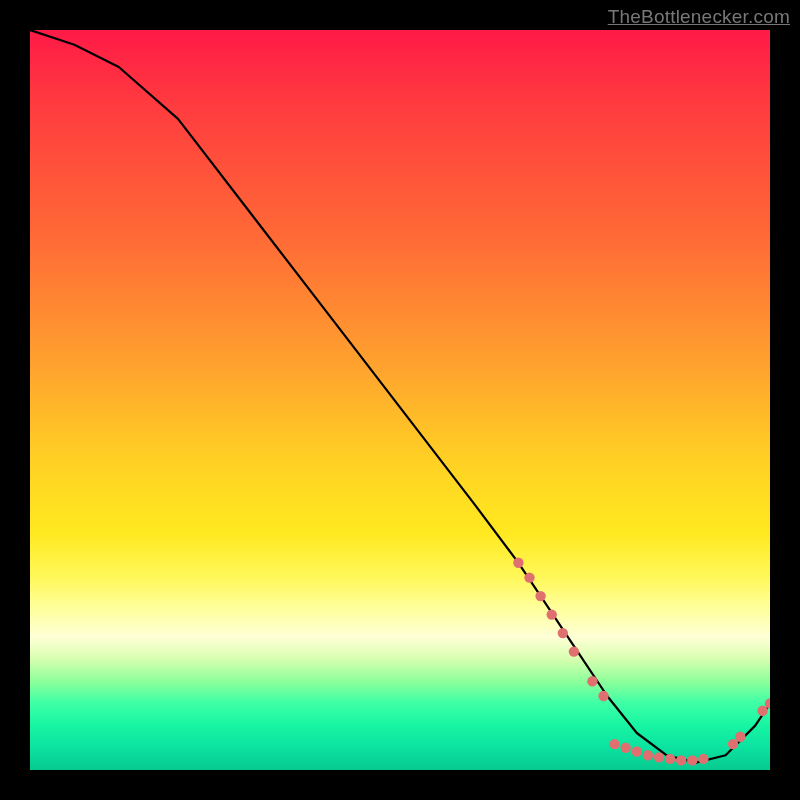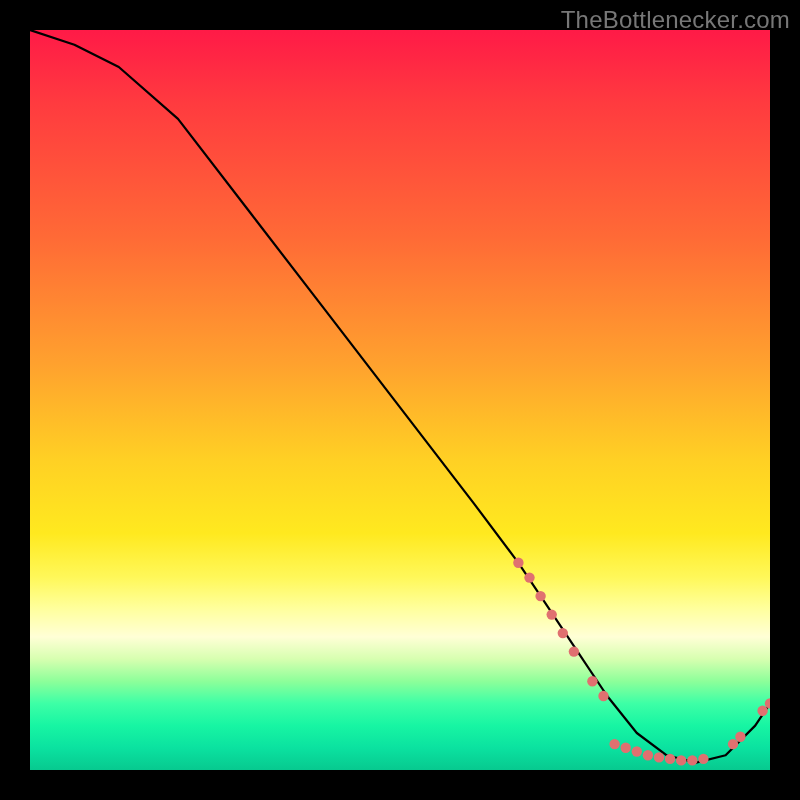--- a/index.html
+++ b/index.html
@@ -15,24 +15,25 @@
     position: relative;
     width: 800px;
     height: 800px;
     background: #000;
   }
   .watermark {
     position: absolute;
     top: 6px;
     right: 10px;
     color: #777;
-    font-size: 24px;
+    font-size: 19px;
     font-weight: 500;
     letter-spacing: 0.2px;
     z-index: 10;
+    text-decoration: underline;
   }
   .plot-outer {
     position: absolute;
     left: 30px;
     top: 30px;
     width: 740px;
     height: 740px;
     background: #000;
   }
   .plot-gradient {

